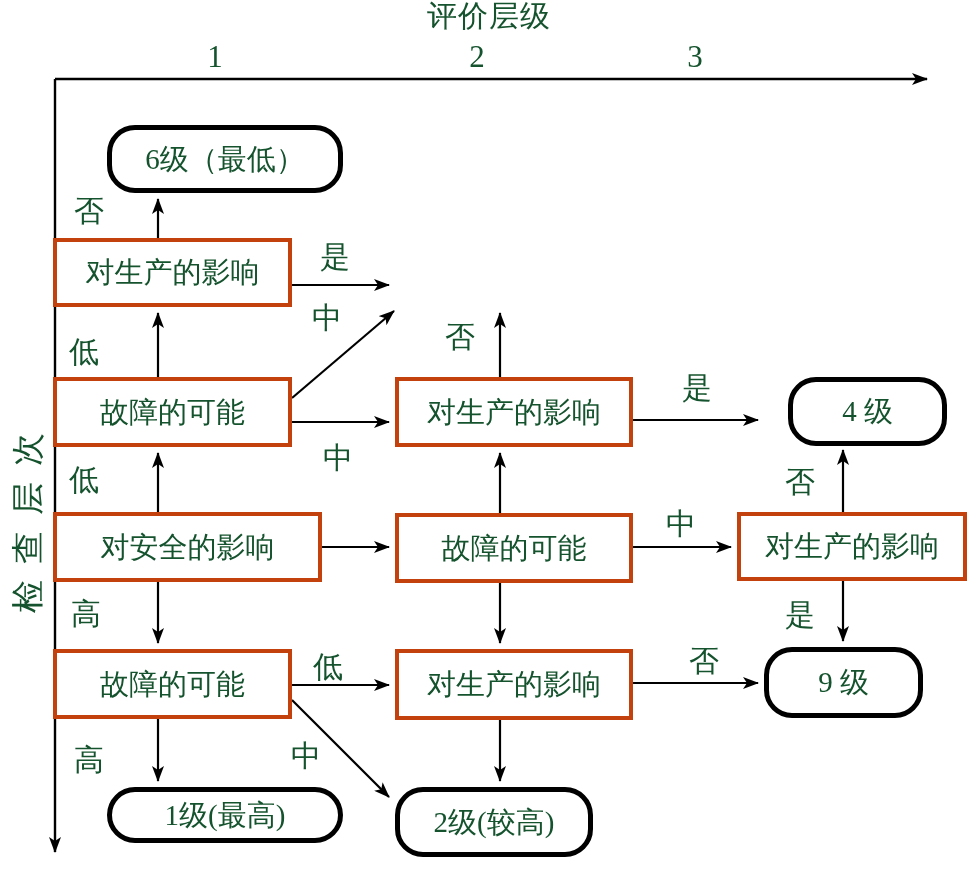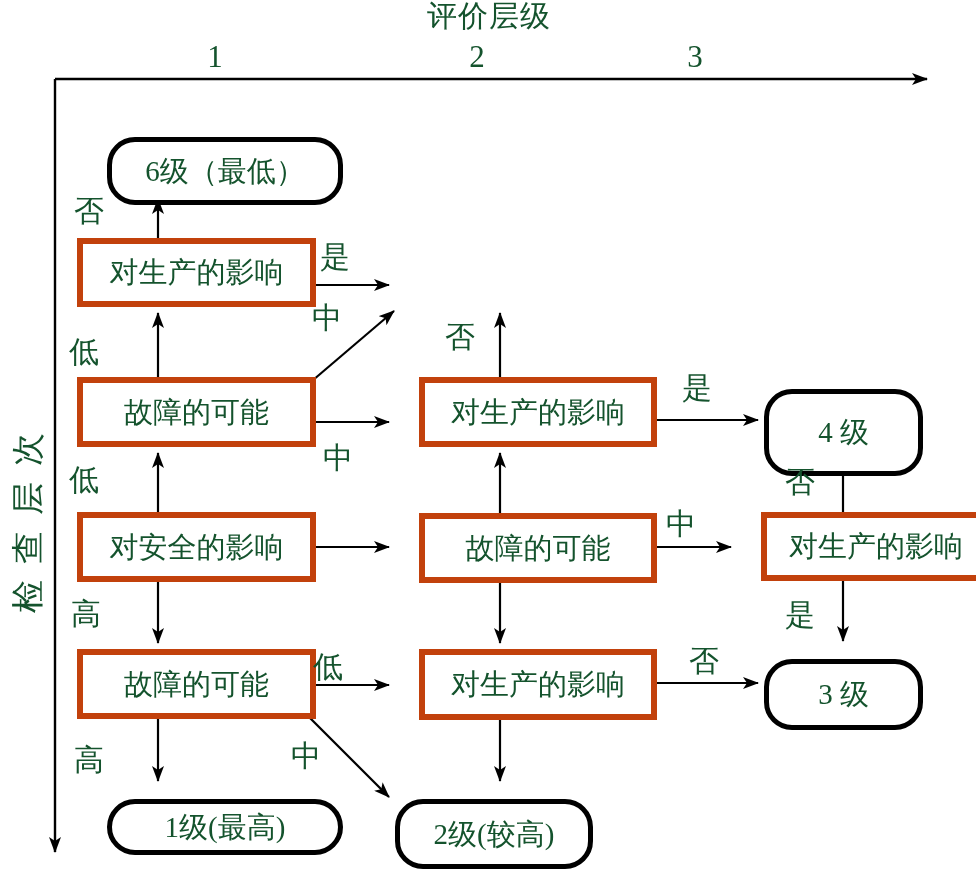--- a/index.html
+++ b/index.html
@@ -6,22 +6,22 @@
   #stage{
     position:relative;width:976px;height:870px;background:#fff;overflow:hidden;
     font-family:"Liberation Serif","DejaVu Serif",serif;color:#14532d;padding-left:36px;
   }
   #wires{position:absolute;left:0;top:0;z-index:1;}
   .box{
     position:absolute;z-index:2;background:#fff;
     display:flex;align-items:center;justify-content:center;
     font-size:29px;line-height:1;white-space:nowrap;box-sizing:border-box;
   }
-  .rect{border:6px solid #c2410c;margin-left:24px;}
-  .round{border:5px solid #000;border-radius:28px;margin-top:12px;}
+  .rect{border:4px solid #c2410c;}
+  .round{border:5px solid #000;border-radius:28px;}
   .elabel{
     position:absolute;z-index:3;font-size:30px;line-height:1;white-space:nowrap;
     transform:translate(-50%,-50%);
   }
   .tick{
     position:absolute;z-index:3;font-size:31px;line-height:1;
     transform:translate(-50%,-50%);
   }
   .axis-title-x{
     position:absolute;z-index:3;font-size:30px;line-height:1;white-space:nowrap;
@@ -73,28 +73,28 @@
     <line x1="292" y1="700" x2="389" y2="797" stroke="#000" stroke-width="2.2" marker-end="url(#ah)"></line>
   </svg>
 
   <div class="axis-title-x" style="left:489px;top:16px">评价层级</div>
   <div class="axis-title-y" style="left:28px;top:515px">检查层次</div>
   <div class="tick" style="left:215px;top:56px">1</div>
   <div class="tick" style="left:477px;top:56px">2</div>
   <div class="tick" style="left:695px;top:56px">3</div>
 
   <div class="box round" style="left:107px;top:125px;width:236px;height:68px">6级（最低）</div>
-  <div class="box round" style="left:764px;top:377px;width:159px;height:87px">4 级</div>
-  <div class="box round" style="left:764px;top:647px;width:159px;height:71px">3 级</div>
+  <div class="box round" style="left:788px;top:377px;width:159px;height:69px">4 级</div>
+  <div class="box round" style="left:764px;top:647px;width:159px;height:71px">9 级</div>
   <div class="box round" style="left:107px;top:787px;width:236px;height:56px">1级(最高)</div>
   <div class="box round" style="left:395px;top:787px;width:198px;height:70px">2级(较高)</div>
 
   <div class="box rect" style="left:53px;top:238px;width:239px;height:69px">对生产的影响</div>
   <div class="box rect" style="left:53px;top:377px;width:239px;height:70px">故障的可能</div>
-  <div class="box rect" style="left:53px;top:512px;width:239px;height:70px">对安全的影响</div>
+  <div class="box rect" style="left:53px;top:512px;width:269px;height:70px">对安全的影响</div>
   <div class="box rect" style="left:53px;top:649px;width:239px;height:70px">故障的可能</div>
   <div class="box rect" style="left:395px;top:377px;width:238px;height:70px">对生产的影响</div>
   <div class="box rect" style="left:395px;top:513px;width:238px;height:70px">故障的可能</div>
   <div class="box rect" style="left:395px;top:649px;width:238px;height:71px">对生产的影响</div>
   <div class="box rect" style="left:737px;top:512px;width:230px;height:69px">对生产的影响</div>
 
   <div class="elabel" style="left:89px;top:211px">否</div>
   <div class="elabel" style="left:84px;top:352px">低</div>
   <div class="elabel" style="left:84px;top:480px">低</div>
   <div class="elabel" style="left:86px;top:614px">高</div>

